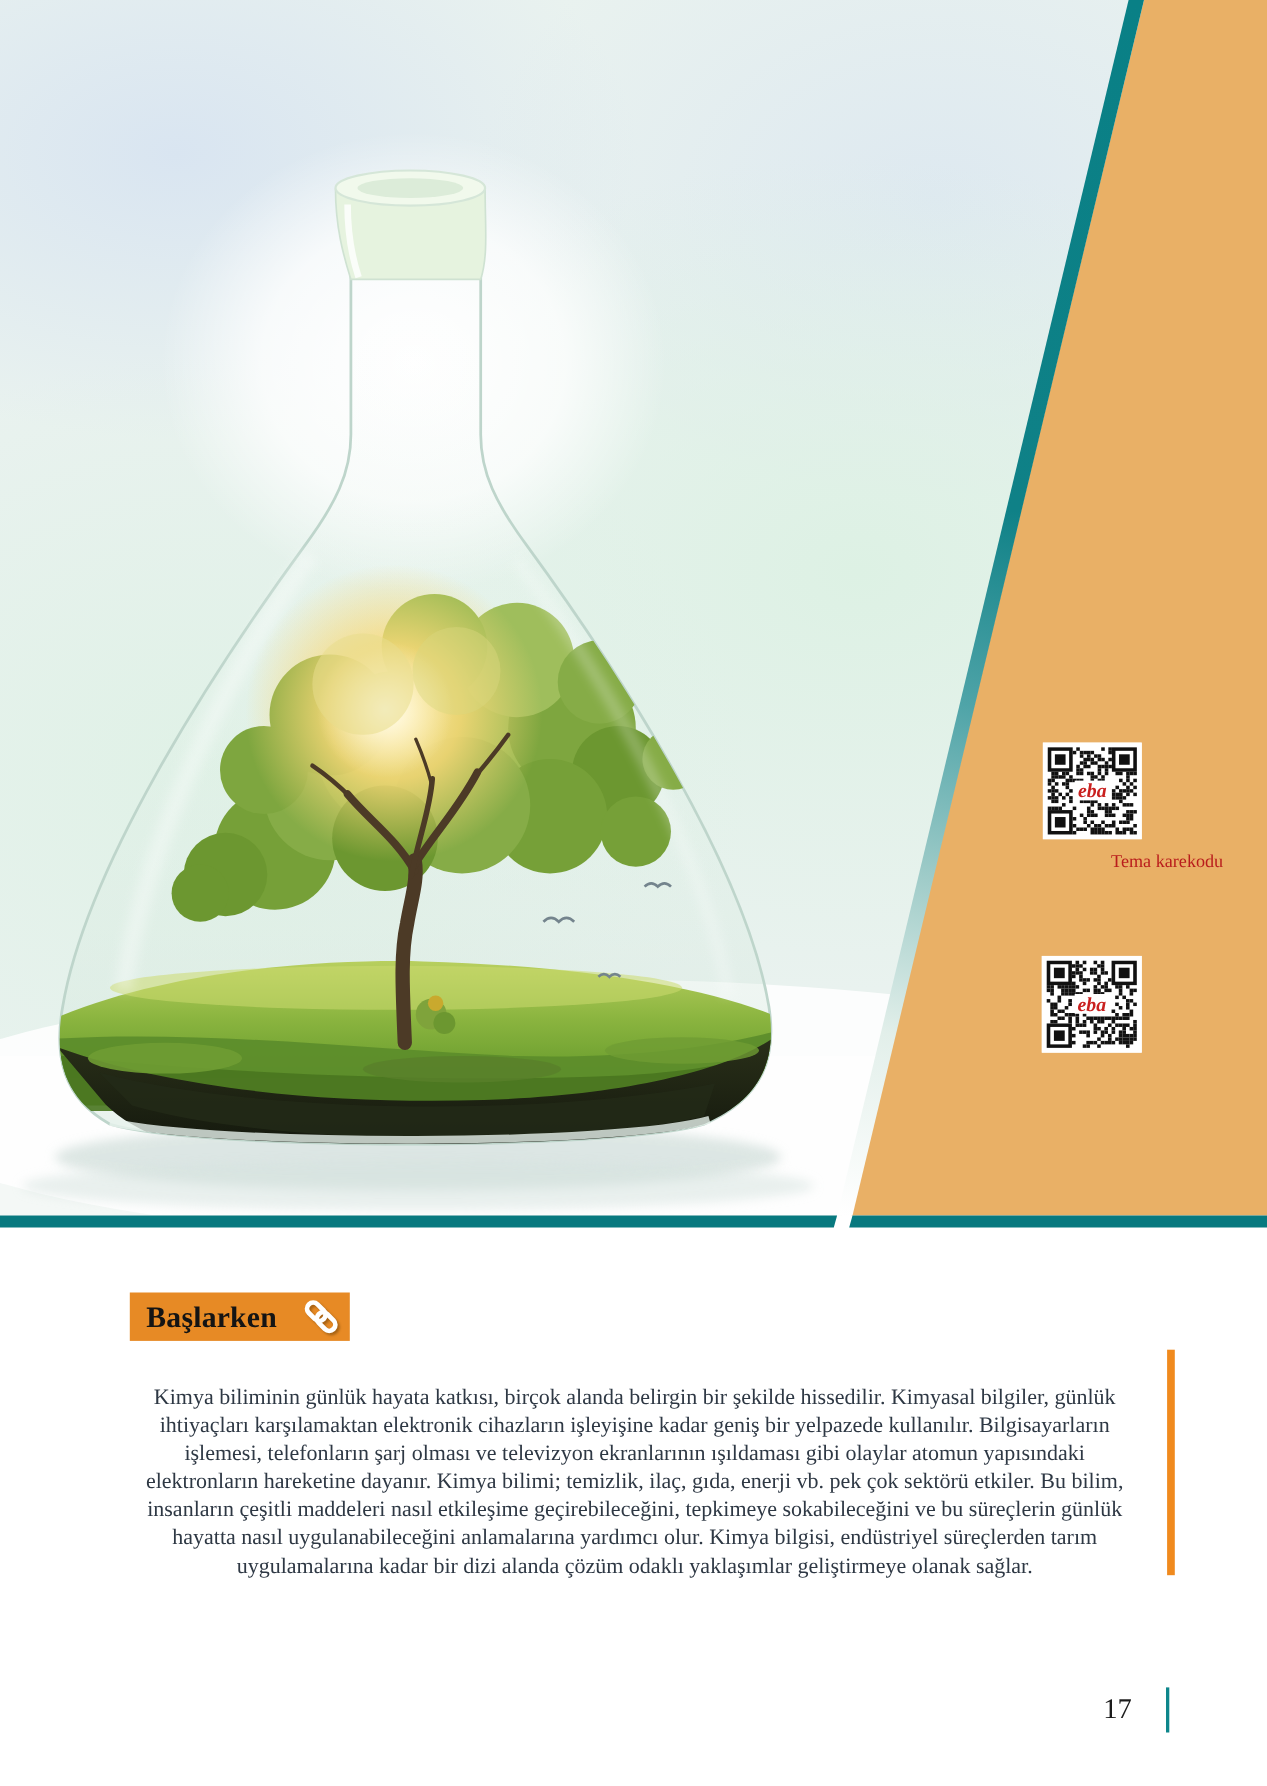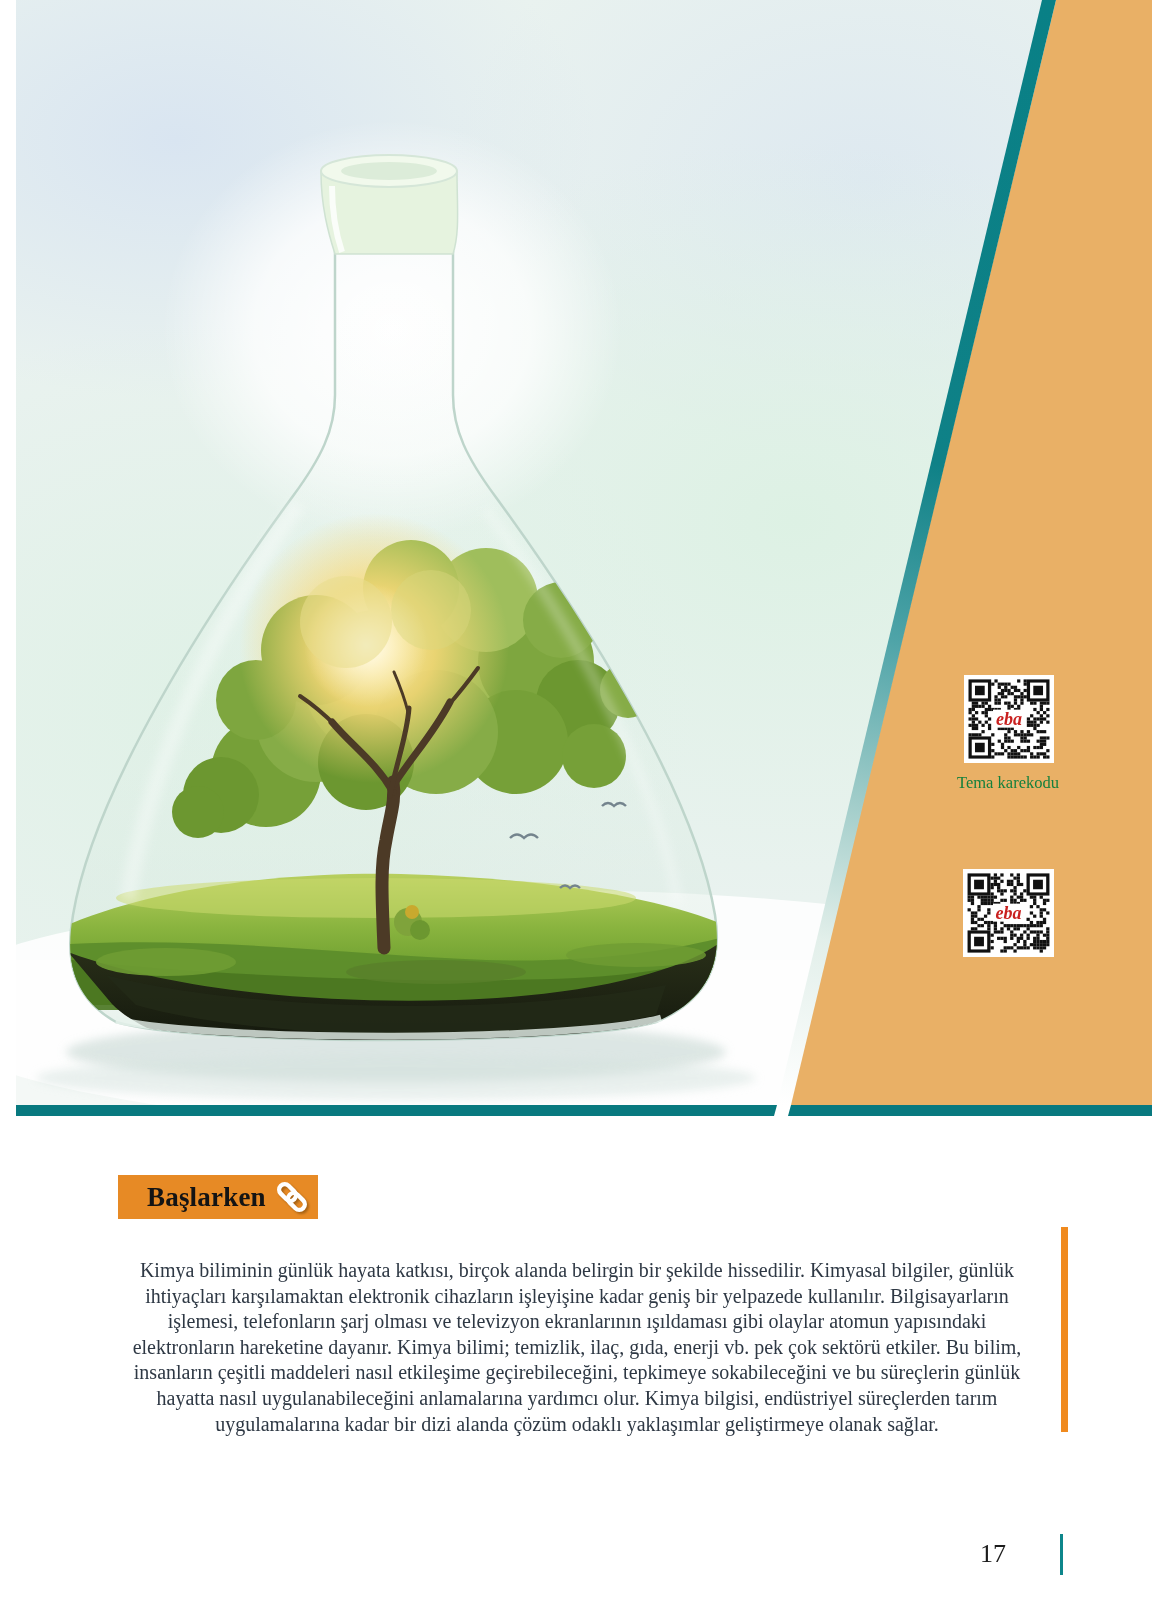--- a/index.html
+++ b/index.html
@@ -1,58 +1,58 @@
 <!DOCTYPE html>
 <html><head>
 <meta charset="utf-8">
 <style>
   html,body{margin:0;padding:0;background:#ffffff;}
   .page{
     position:relative; width:1152px; height:1624px; background:#ffffff;
     font-family:"Liberation Serif", serif; overflow:hidden;
   }
-  .hero{position:absolute;left:16px;top:0;width:1064px;height:1117px;}
+  .hero{position:absolute;left:0;top:0;width:1064px;height:1117px;}
   .hero svg.scene{position:absolute;left:0;top:0;}
   
   .qr{
     position:absolute; background:#ffffff; box-sizing:border-box;
   }
   .qr svg{display:block;width:100%;height:100%;}
   .qr .logo{
     position:absolute; left:50%; top:50%; transform:translate(-50%,-52%);
     background:#ffffff; padding:0 3px; color:#c9201f; font-style:italic;
     font-weight:bold; font-size:18px; line-height:18px; font-family:"Liberation Serif",serif;
   }
   .qr-caption{
-    position:absolute; width:240px; text-align:center; color:#15803d;
+    position:absolute; width:240px; text-align:right; color:#b91c1c;
     font-size:16.5px; line-height:22px; white-space:pre-line;
   }
   
   .badge{
     position:absolute; left:118px; top:1175px; width:200px; height:44px;
     background:#e78a25; display:flex; align-items:center;
   }
   .badge .title{
-    color:#141414; font-weight:bold; font-size:27px; padding-left:29px;
+    color:#141414; font-weight:bold; font-size:27px; padding-left:15px;
     letter-spacing:0.2px;
   }
   .badge .link{
     position:absolute; right:6px; top:3px; width:40px; height:38px;
     filter:drop-shadow(2px 2px 1px rgba(90,50,0,0.45));
   }
   .bodytext{
     position:absolute; left:118px; top:1238px; width:918px;
     color:#2e3844; font-size:20px; line-height:25.6px; text-align:center;
   }
   .accent-bar{
     position:absolute; left:1061px; top:1227px; width:7px; height:205px;
     background:#f08a1e;
   }
   .pagenum{
-    position:absolute; left:980px; top:1539px; width:72px; text-align:left;
+    position:absolute; left:980px; top:1539px; width:72px; text-align:center;
     color:#1c1c1c; font-size:26px; line-height:30px;
   }
   .pagenum-tick{
     position:absolute; left:1060px; top:1534px; width:3px; height:41px;
     background:#0d868b;
   }
 </style>
 </head>
 <body>
 

